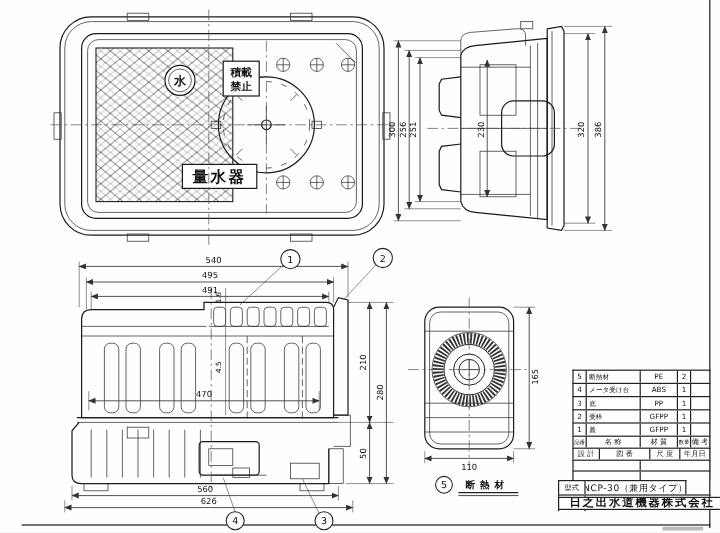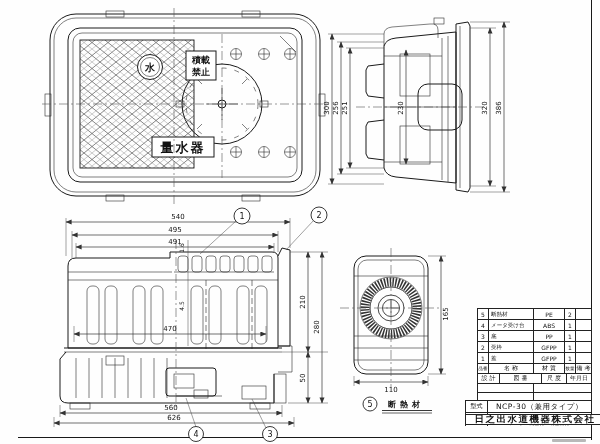--- a/index.html
+++ b/index.html
@@ -378,21 +378,21 @@
 
     <div class="trow" style="left:12px;top:75px;width:115px;height:9px;">
       <div class="tc" style="width:56px;"></div>
       <div class="tc" style="flex:1;"></div>
     </div>
     <div class="trow" style="left:12px;top:84px;width:115px;height:8px;">
       <div class="tc" style="width:56px;"></div>
       <div class="tc" style="flex:1;"></div>
     </div>
 
-    <div class="trow" style="left:0;top:92px;width:127px;height:12px;">
+    <div class="trow" style="left:0;top:92px;width:107px;height:12px;">
       <div class="tc" style="width:22px;">型式</div>
       <div class="tc" style="flex:1;font-size:7.5px;letter-spacing:.5px;">NCP-30（兼用タイプ）</div>
     </div>
 
     <div class="trow" style="left:0;top:104px;width:127px;height:14px;">
       <div class="tc" style="width:22px;">品名</div>
       <div class="tc" style="flex:1;flex-direction:column;justify-content:center;">
         <div class="prod">30m/m用量水器ボックス</div>
         <div class="prod">メーター受台付・断熱材付</div>
       </div>

